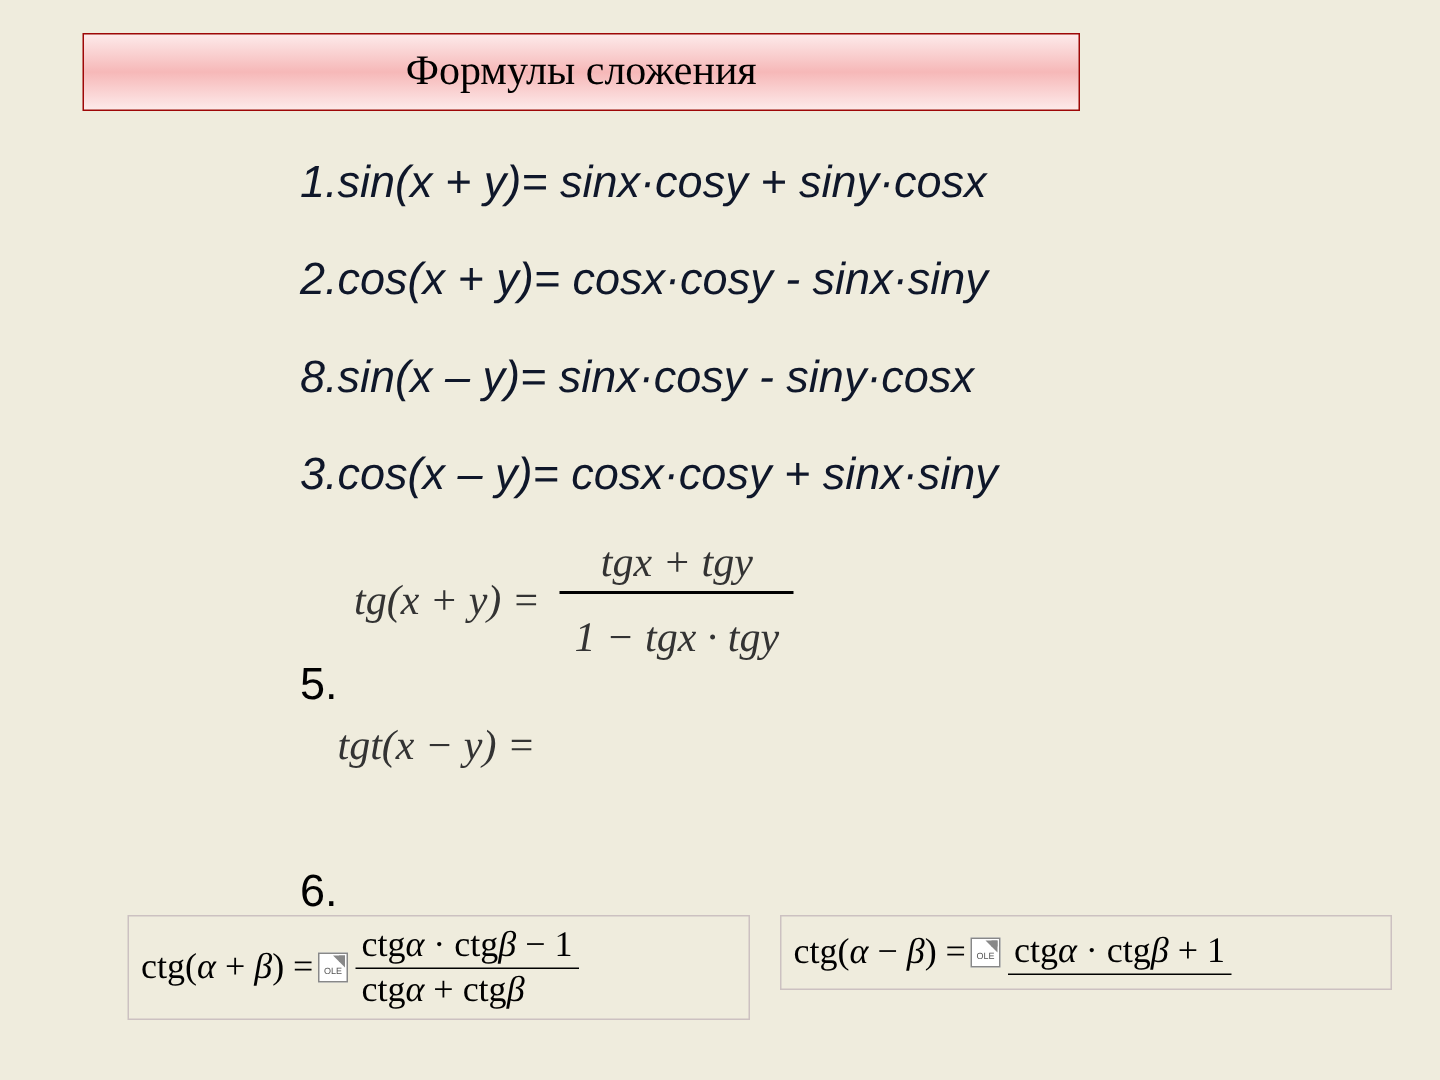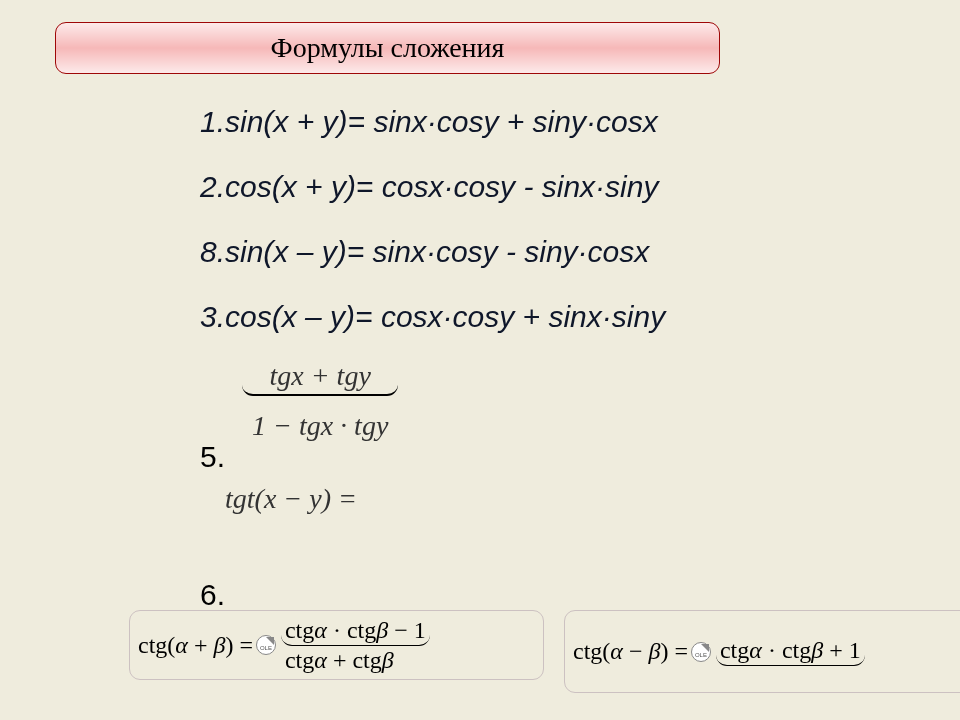--- a/index.html
+++ b/index.html
@@ -1,15 +1,15 @@
 <!DOCTYPE html>
 <html><head>
 <meta charset="utf-8">
 <style>
-  * { margin: 0; padding: 0; box-sizing: border-box; border-radius: 11px; }
+  * { margin: 0; padding: 0; box-sizing: border-box; }
   html, body { width: 960px; height: 720px; }
   body {
     background: #efecdd;
     font-family: Arial, sans-serif;
     position: relative;
     overflow: hidden;
   }
   .title-box {
     position: absolute;
     left: 55px;
@@ -71,21 +71,20 @@
     position: absolute;
     border: 1px solid #ccc1c1;
     background: #efecdd;
     font-family: "Times New Roman", serif;
     font-style: italic;
     font-size: 24px;
     color: #000;
     display: flex;
     align-items: center;
     padding: 4px 8px;
-    margin-left: 44px;
   }
   .ctg-lhs {
     white-space: nowrap;
   }
   .ole-icon {
     display: inline-flex;
     flex-direction: column;
     align-items: center;
     justify-content: center;
     width: 20px;
@@ -140,20 +139,21 @@
 
 <div class="formula-line" style="left:200px; top:105px;">1.sin(x + y)= sinx·cosy + siny·cosx</div>
 <div class="formula-line" style="left:200px; top:170px;">2.cos(x + y)= cosx·cosy - sinx·siny</div>
 <div class="formula-line" style="left:200px; top:235px;">8.sin(x – y)= sinx·cosy - siny·cosx</div>
 <div class="formula-line" style="left:200px; top:300px;">3.cos(x – y)= cosx·cosy + sinx·siny</div>
 
 <div class="number-only" style="left:200px; top:440px;">5.</div>
 <div class="number-only" style="left:200px; top:578px;">6.</div>
 
 <div class="tg-box" style="left:236px; top:360px;">
+  <span class="tg-lhs">tg(x + y) =</span>
   <span class="tg-frac">
     <span class="num">tgx + tgy</span>
     <span class="den">1 − tgx · tgy</span>
   </span>
 </div>
 
 <div class="tg-box" style="left:225px; top:480px;">
   <span class="tg-lhs">tgt(x − y) =</span>
 </div>
 
@@ -163,21 +163,21 @@
   </span>
   <span class="ole-icon">
       <span>OLE</span>
     </span>
   <span class="ctg-frac">
     <span class="num"><span class="up">ctg</span><span class="greek">α</span> <span class="up">· ctg</span><span class="greek">β</span> <span class="up">− 1</span></span>
     <span class="den"><span class="up">ctg</span><span class="greek">α</span> <span class="up">+ ctg</span><span class="greek">β</span></span>
   </span>
 </div>
 
-<div class="ctg-box" style="left:520px; top:610px; width:408px; height:83px;">
+<div class="ctg-box" style="left:520px; top:610px; width:408px; height:50px;">
   <span class="ctg-lhs">
     <span class="up">ctg(</span><span class="greek">α</span> <span class="up">−</span> <span class="greek">β</span><span class="up">) =</span>
   </span>
   <span class="ole-icon">
       <span>OLE</span>
     </span>
   <span class="ctg-frac">
     <span class="num"><span class="up">ctg</span><span class="greek">α</span> <span class="up">· ctg</span><span class="greek">β</span> <span class="up">+ 1</span></span>
   </span>
 </div>

